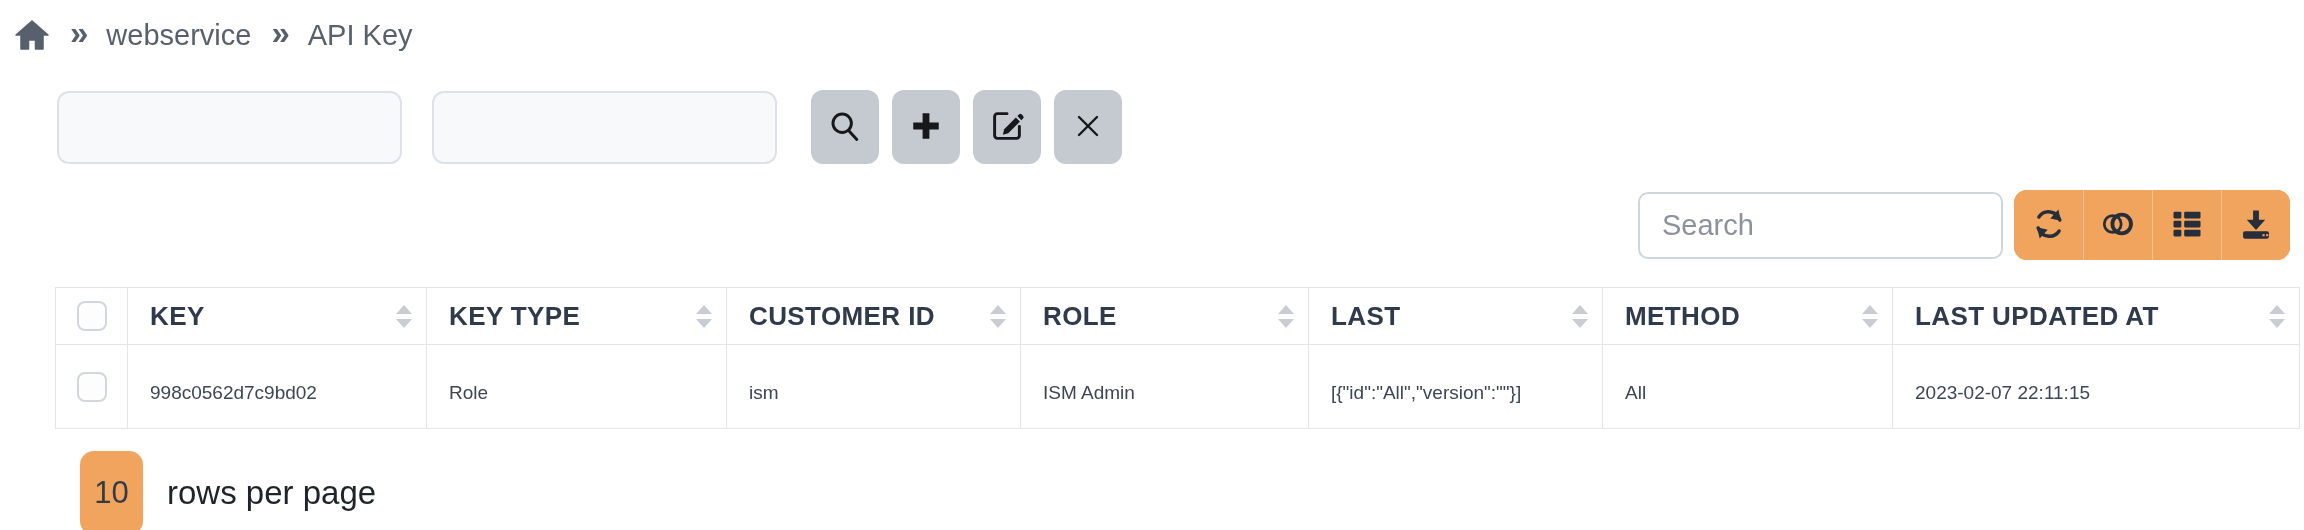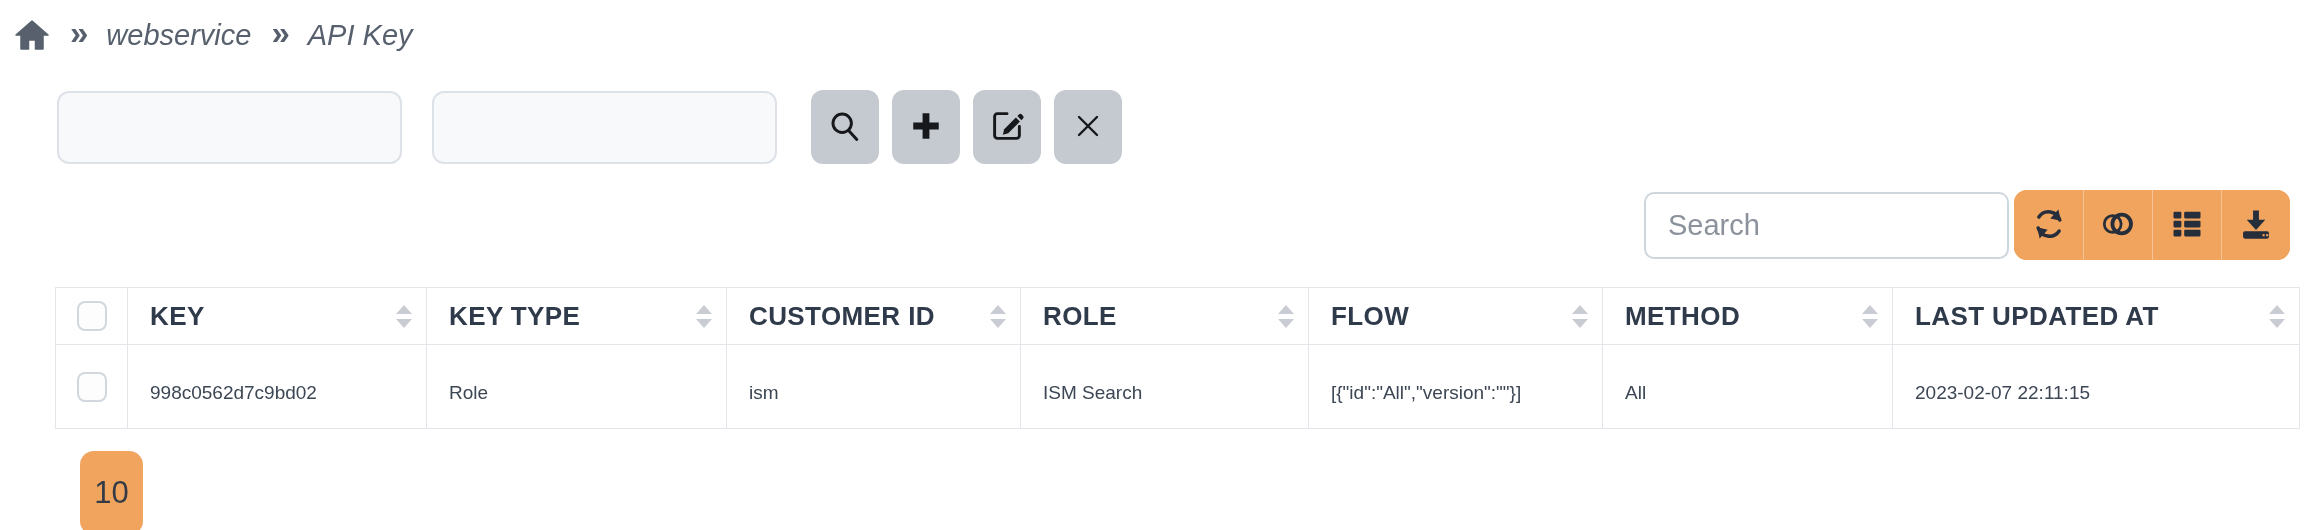--- a/index.html
+++ b/index.html
@@ -13,37 +13,37 @@
     --border:#E2E5E9;
     --head-text:#2F3A4B;
     --cell-text:#3C4654;
   }
 
   
   .breadcrumb { display:flex; align-items:center; gap:20px;
                 padding:14px 0 0 14px; color:var(--slate); font-size:29px; height:56px; }
   .breadcrumb .sep { font-size:33px; font-weight:700; letter-spacing:-2px; line-height:1;
                      padding-bottom:6px; }
-  .breadcrumb .crumb { color:var(--slate);font-style:italic; }
+  .breadcrumb .crumb { color:var(--slate); }
   .home-icon svg { display:block; }
 
   
   .filter-row { display:flex; align-items:center; margin:34px 0 0 57px; }
   .filter-input { width:345px; height:73px; background:#F8F9FB;
                   border:2px solid #DDE2E8; border-radius:12px; font-size:29px;
                   color:var(--cell-text); padding:0 20px; outline:none; }
   .filter-input + .filter-input { margin-left:30px; }
   .gray-btns { display:flex; gap:13px; margin-left:34px; }
   .gray-btn { width:68px; height:74px; background:var(--gray-btn); border:none;
               border-radius:12px; display:flex; align-items:center; justify-content:center;
               color:#16181B; cursor:pointer; }
 
   
   .toolbar-row { display:flex; justify-content:flex-end; align-items:center;
-                 gap:5px; margin-top:26px; padding-right:14px; height:70px; }
+                 gap:11px; margin-top:26px; padding-right:14px; height:70px; }
   .search-input { width:365px; height:67px; border:2px solid #CManual; }
   .search-input { border:2px solid #CED6DD; border-radius:10px; font-size:29px;
                   color:var(--cell-text); padding:0 22px; outline:none; background:#fff; }
   .search-input::placeholder { color:#8B929B; }
   .orange-group { display:flex; background:var(--accent); border-radius:13px;
                   overflow:hidden; height:70px; }
   .orange-btn { width:69px; height:70px; background:var(--accent); border:none;
                 display:flex; align-items:center; justify-content:center;
                 color:var(--icon-dark); cursor:pointer; }
   .orange-btn + .orange-btn { border-left:1px solid rgba(255,255,255,0.35); }
@@ -223,21 +223,21 @@
         <span class="th-inner">
             <span>ROLE</span>
         <span class="sort">
               <span class="up"></span>
               <span class="down"></span>
             </span>
           </span>
       </th>
       <th class="col">
         <span class="th-inner">
-            <span>FLOW</span>
+            <span>LAST</span>
         <span class="sort">
               <span class="up"></span>
               <span class="down"></span>
             </span>
           </span>
       </th>
       <th class="col">
         <span class="th-inner">
             <span>METHOD</span>
         <span class="sort">
@@ -258,23 +258,24 @@
     </tr>
   </thead>
   <tbody>
     <tr>
       <td class="chk-cell">
         <span class="checkbox"></span>
       </td>
       <td class="cell">998c0562d7c9bd02</td>
       <td class="cell">Role</td>
       <td class="cell">ism</td>
-      <td class="cell">ISM Search</td>
+      <td class="cell">ISM Admin</td>
       <td class="cell">[{"id":"All","version":""}]</td>
       <td class="cell">All</td>
       <td class="cell">2023-02-07 22:11:15</td>
     </tr>
   </tbody>
 </table>
 
 <div class="pagination">
   <button class="page-size-btn">10</button>
+  <span>rows per page</span>
 </div>
 
 </body></html>

